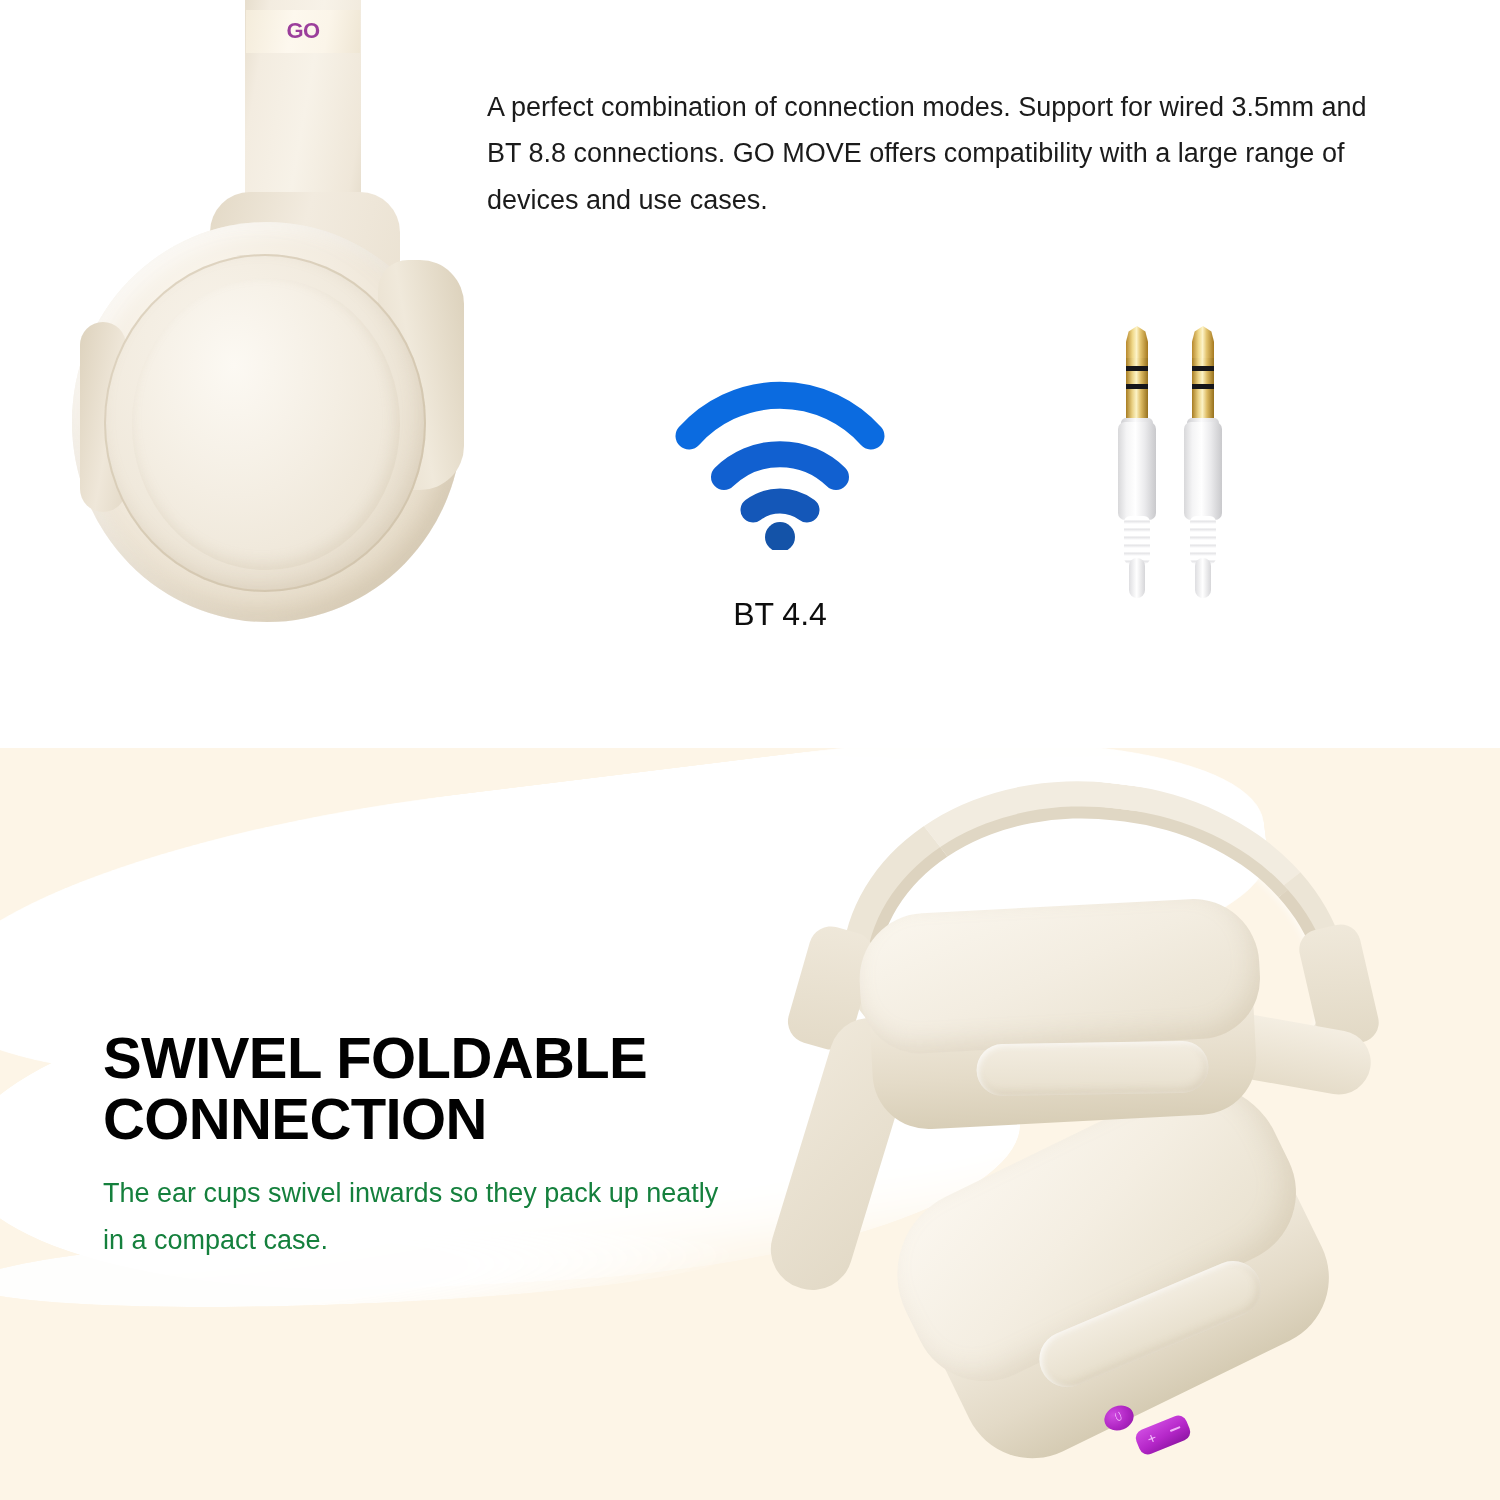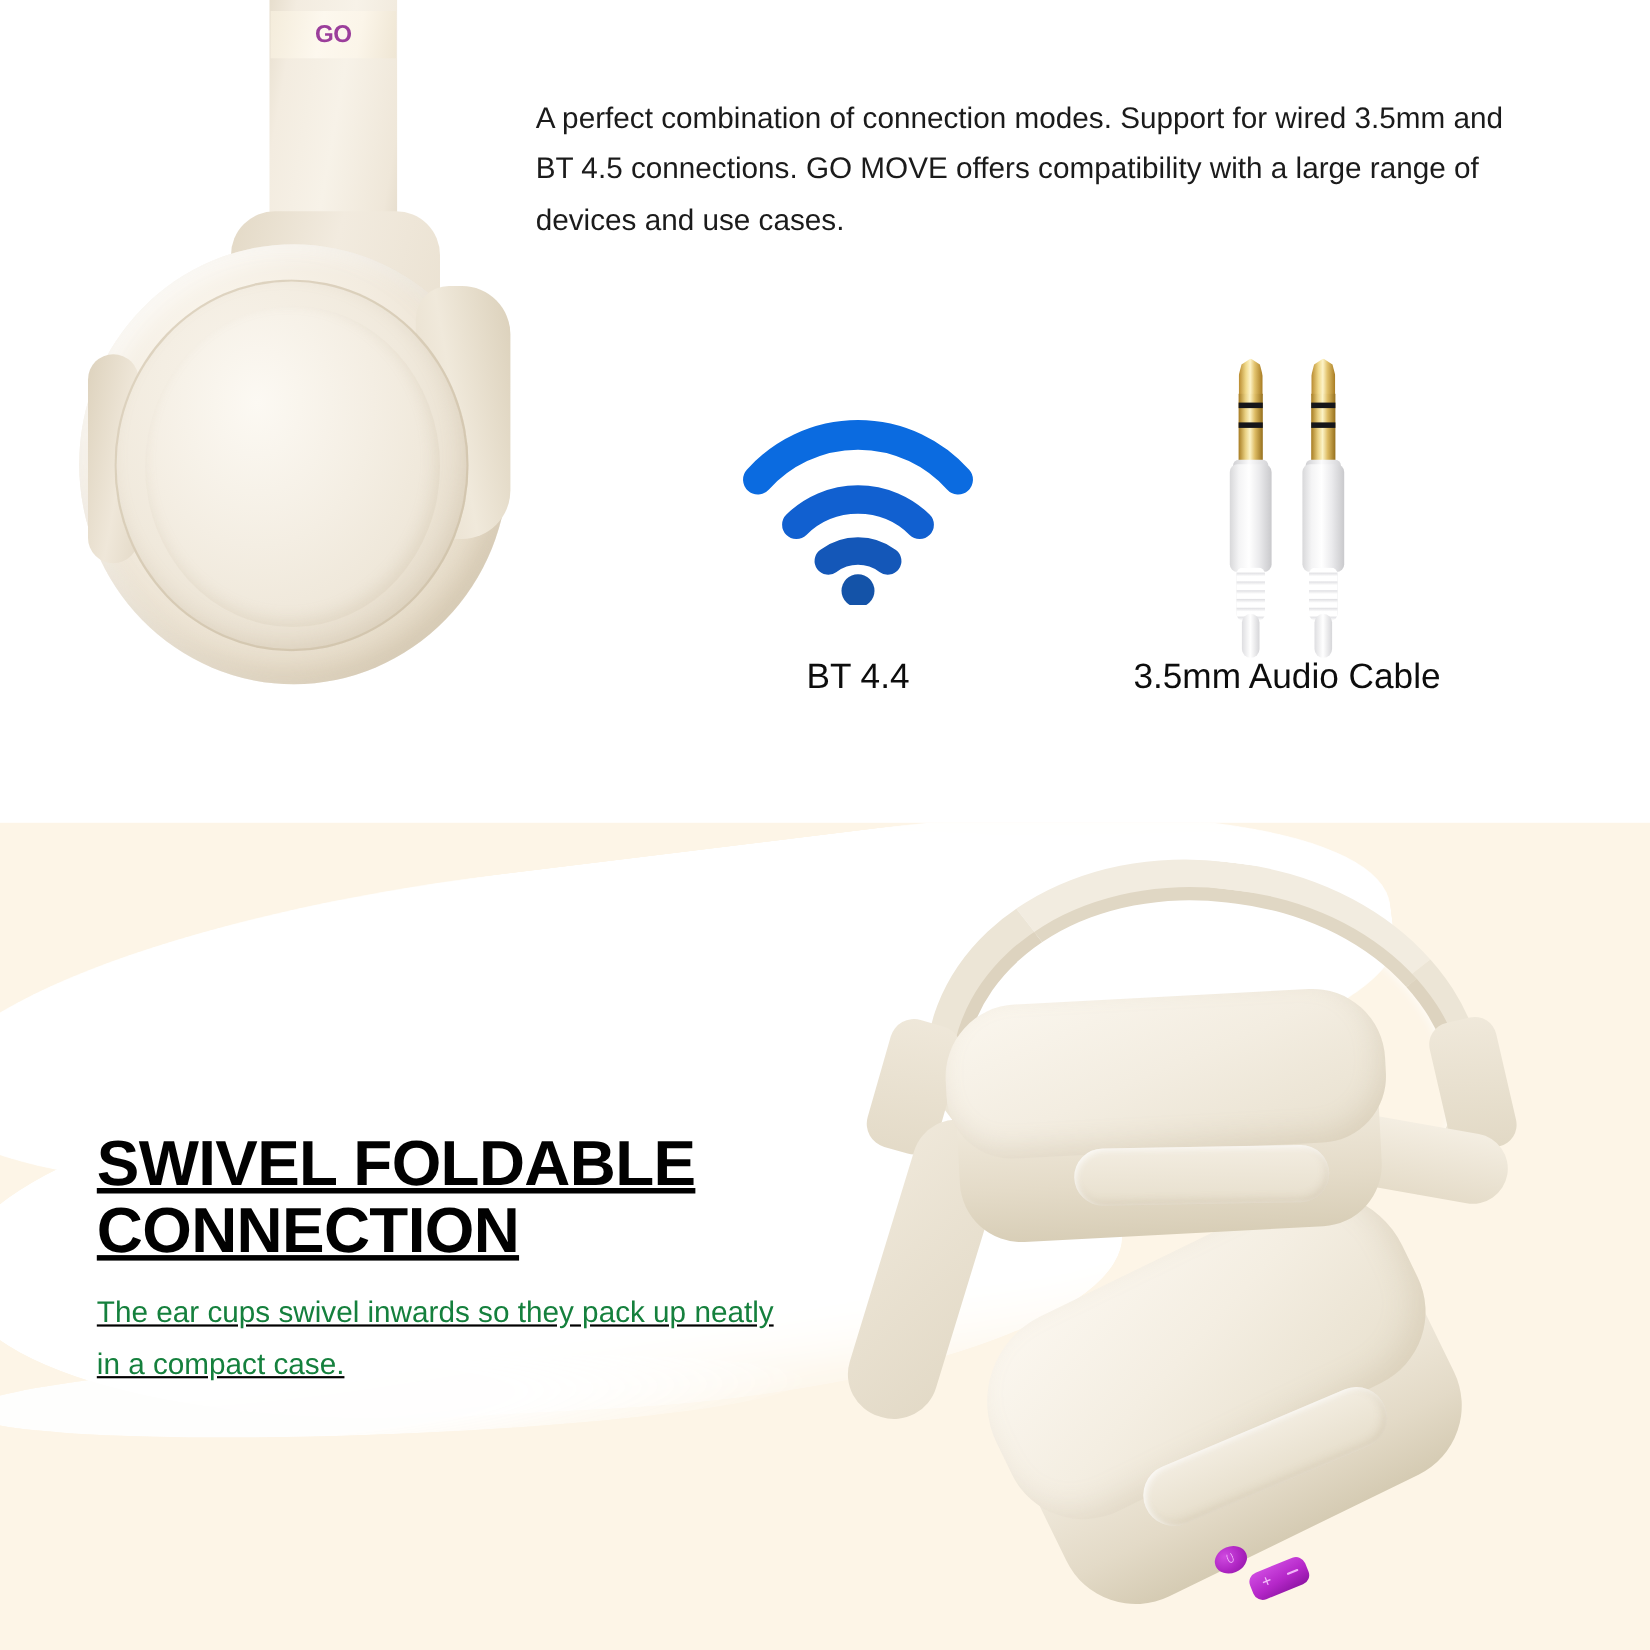--- a/index.html
+++ b/index.html
@@ -285,23 +285,22 @@
     width: 760px; height: 70px;
     transform: rotate(-2.2deg);
     border-radius: 50%;
     opacity: 0.92;
     -webkit-mask-image: radial-gradient(80% 100% at 22% 50%, #000 54%, transparent 100%);
     mask-image: radial-gradient(80% 100% at 22% 50%, #000 54%, transparent 100%);
   }
 
   .s2-copy {
     position: absolute;
-    left: 88px; top: 280px;
+    left: 103px; top: 280px;
     width: 700px;
-    text-decoration: underline;
   }
   .s2-title {
     margin: 0;
     font-family: "Liberation Sans", sans-serif;
     font-size: 58px;
     line-height: 1.05;
     font-weight: 700;
     letter-spacing: -0.6px;
     color: #010101;
   }
@@ -497,21 +496,21 @@
       <div class="hp-side-hingeL"></div>
       <div class="hp-side-hingeR"></div>
       <div class="hp-side-cupring"></div>
       <div class="hp-side-cupface"></div>
       <div class="hp-side-bandlogo">
         <div class="go">GO</div>
       </div>
     </div>
 
     <div class="s1-copy">
-      <p class="s1-body">A perfect combination of connection modes. Support for wired 3.5mm and BT 4.5 connections. GO MOVE offers compatibility with a large range of devices and use cases.</p>
+      <p class="s1-body">A perfect combination of connection modes. Support for wired 3.5mm and BT 8.8 connections. GO MOVE offers compatibility with a large range of devices and use cases.</p>
     </div>
 
     <div class="feat-row">
 
       <div class="feat feat-bt">
         <div class="feat-art">
           <div class="wifi-wrap">
             <svg width="210" height="170" viewBox="0 0 210 170" xmlns="http://www.w3.org/2000/svg">
               <path d="M14 56 A122 122 0 0 1 196 56" fill="none" stroke="#0B6BE0" stroke-width="27" stroke-linecap="round"></path>
               <path d="M49 97 A80 80 0 0 1 161 97" fill="none" stroke="#1160D0" stroke-width="26" stroke-linecap="round"></path>
@@ -544,21 +543,20 @@
               <div class="jack-ring jack-ring-1"></div>
               <div class="jack-ring jack-ring-2"></div>
               <div class="jack-collar"></div>
               <div class="jack-body"></div>
               <div class="jack-strain"></div>
               <div class="jack-wire"></div>
             </div>
 
           </div>
         </div>
-        <div class="feat-label">3.5mm Audio Cable</div>
       </div>
 
     </div>
   </section>
 
   <section id="section-swivel">
 
     <div class="brush brush-main"></div>
     <div class="brush brush-low"></div>
     <div class="brush brush-streak"></div>

